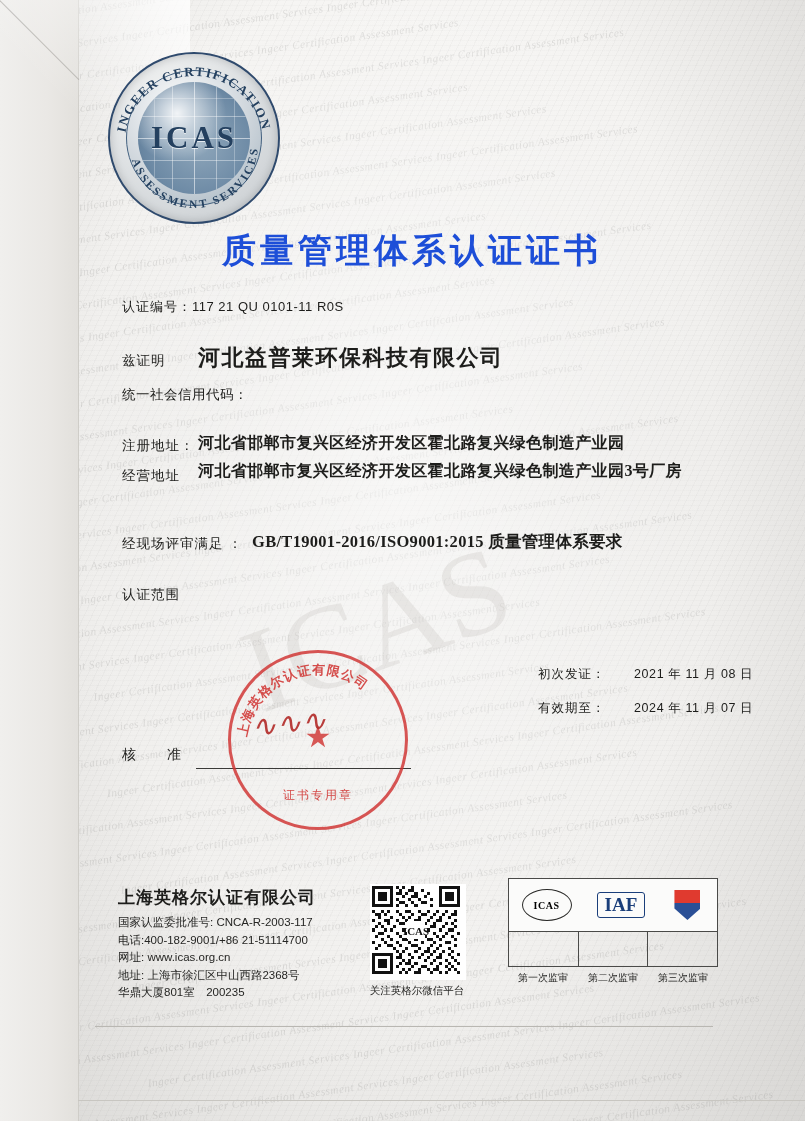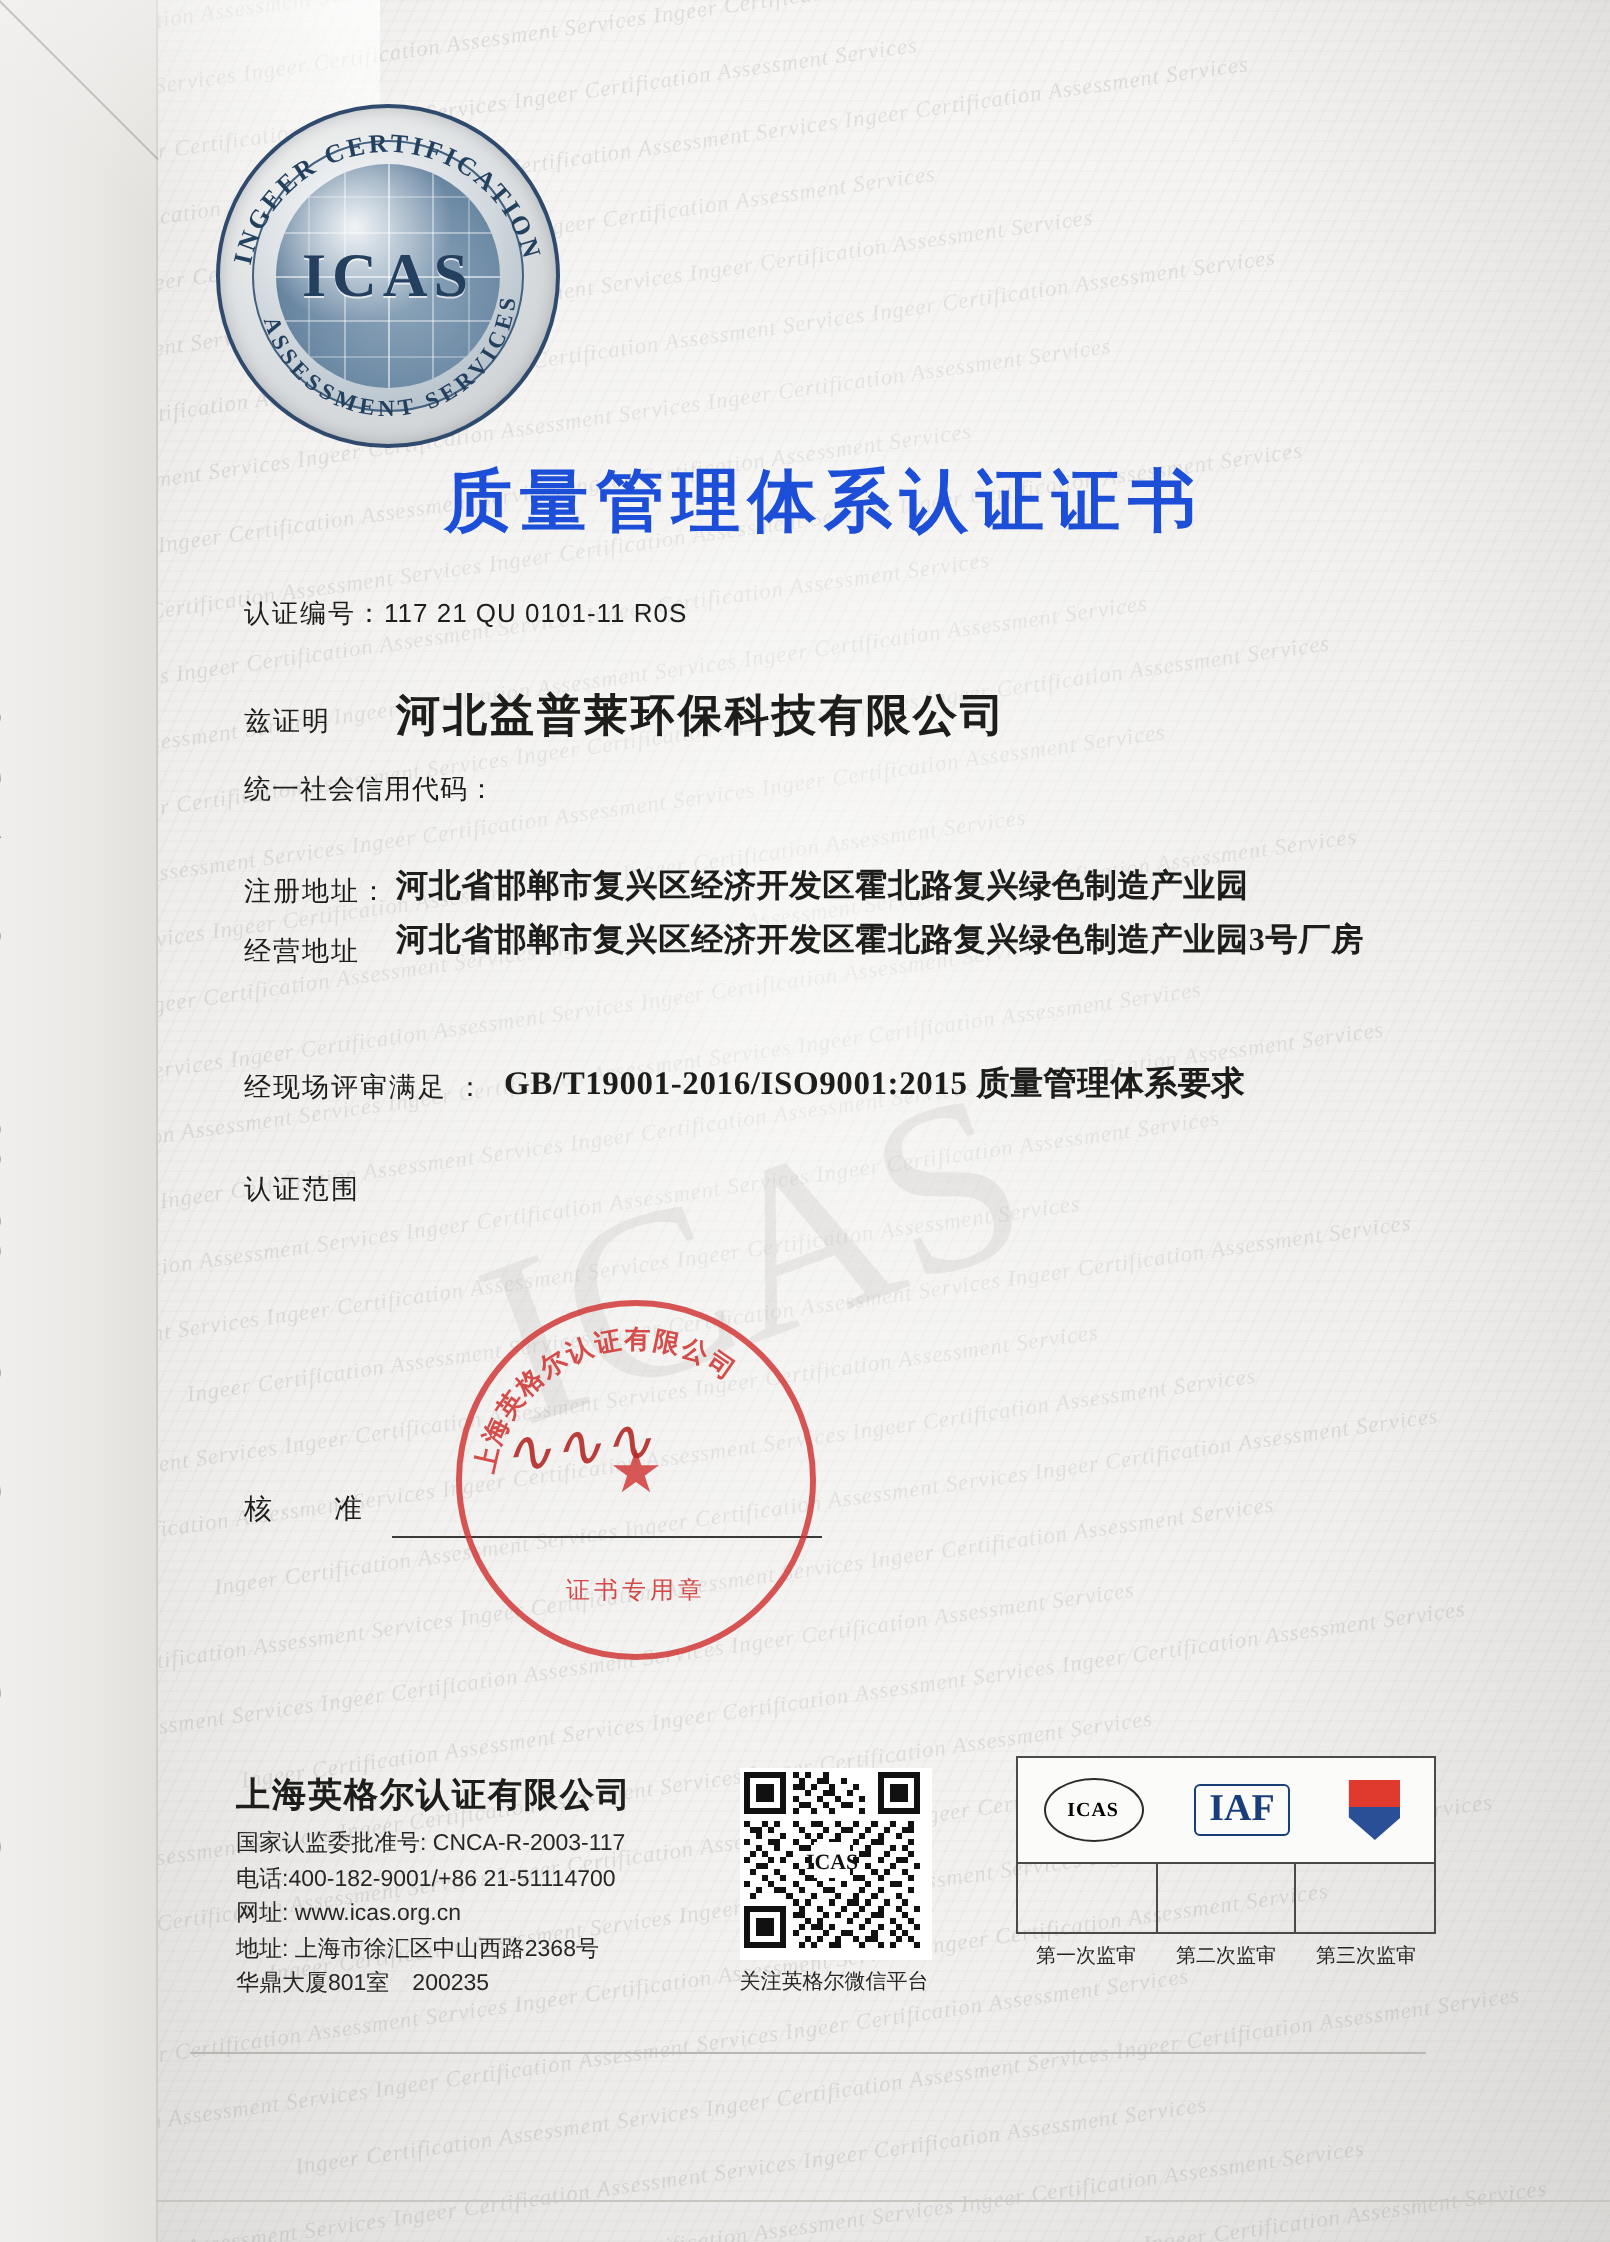--- a/index.html
+++ b/index.html
@@ -519,20 +519,30 @@
       </defs>
       <text font-size="13" font-weight="bold">
         <textPath href="#sealArcTop" startOffset="4%">上海英格尔认证有限公司</textPath>
       </text>
     </svg>
     <div class="star">★</div>
     <div class="seal-sub">证书专用章</div>
   </div>
   <div class="signature">∿∿∿</div>
 
+  <div class="dates">
+    <div class="date-row">
+      <span class="d-lbl">初次发证：</span>
+      <span class="d-val">2021 年 11 月 08 日</span>
+    </div>
+    <div class="date-row">
+      <span class="d-lbl">有效期至：</span>
+      <span class="d-val">2024 年 11 月 07 日</span>
+    </div>
+  </div>
 
   <div class="footer-company">上海英格尔认证有限公司</div>
   <div class="footer-lines">
     <div>国家认监委批准号: CNCA-R-2003-117</div>
     <div>电话:400-182-9001/+86 21-51114700</div>
     <div>网址: www.icas.org.cn</div>
     <div>地址: 上海市徐汇区中山西路2368号</div>
     <div>华鼎大厦801室　200235</div>
   </div>
 

